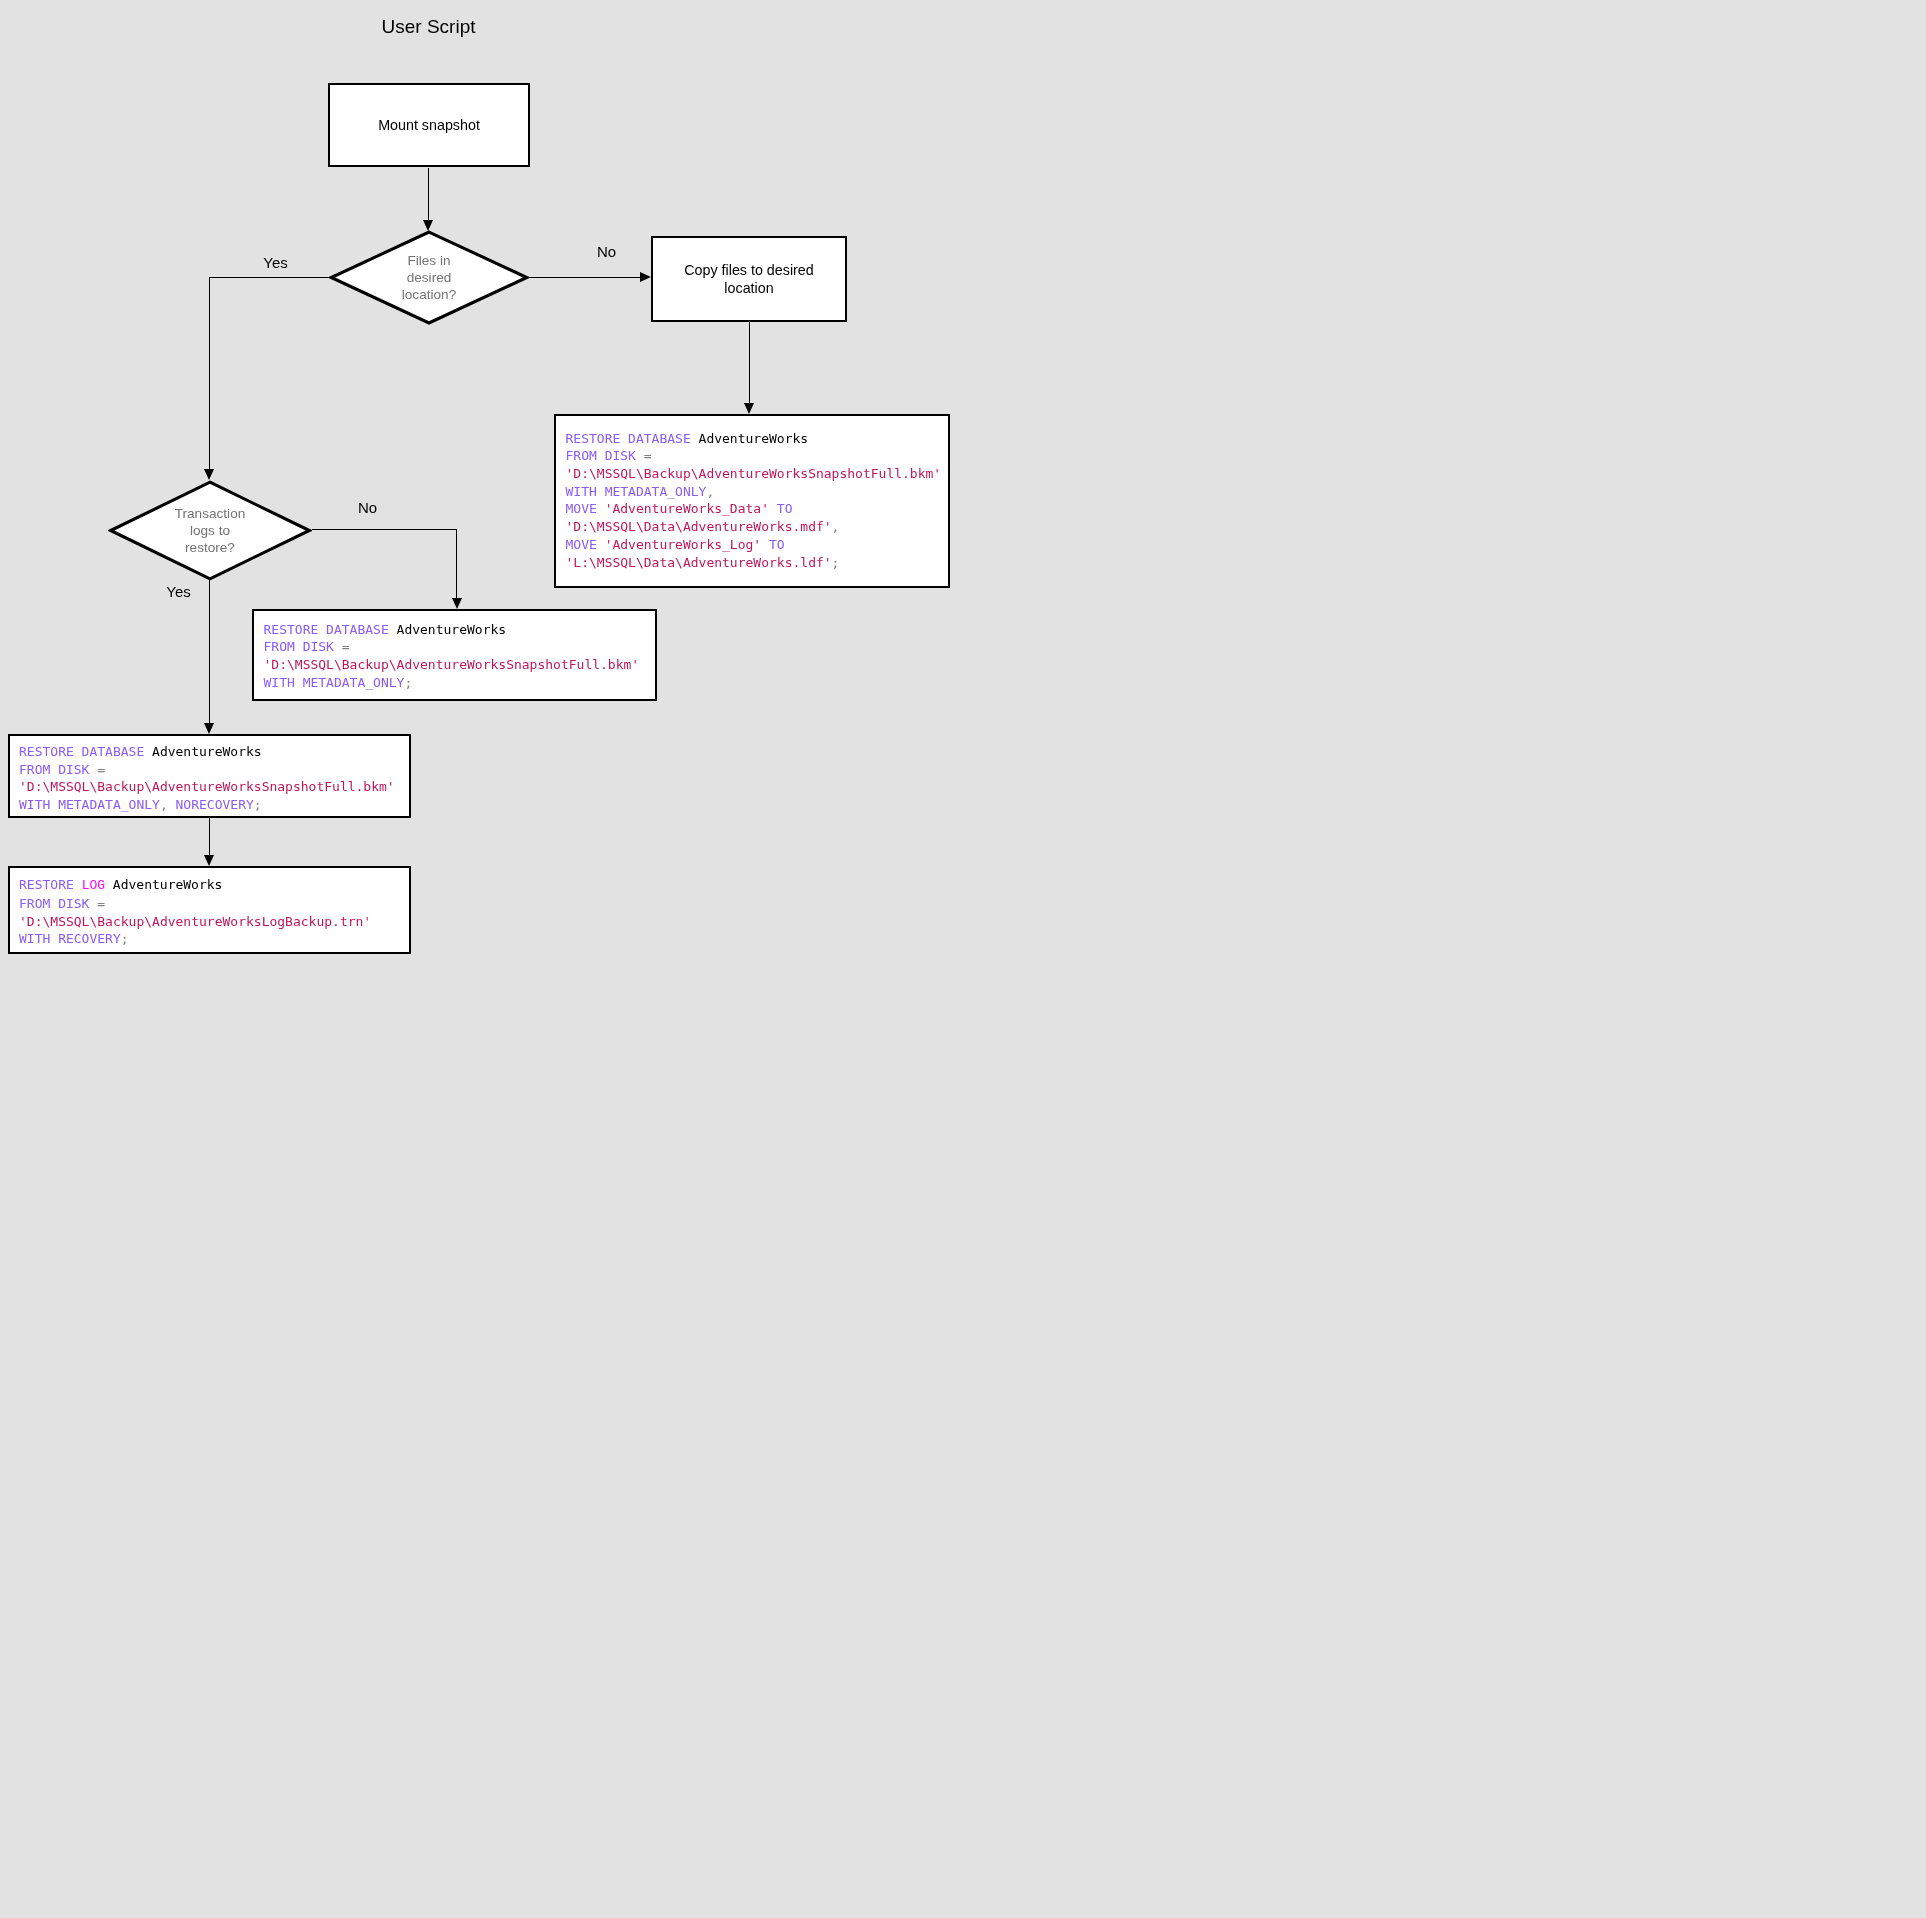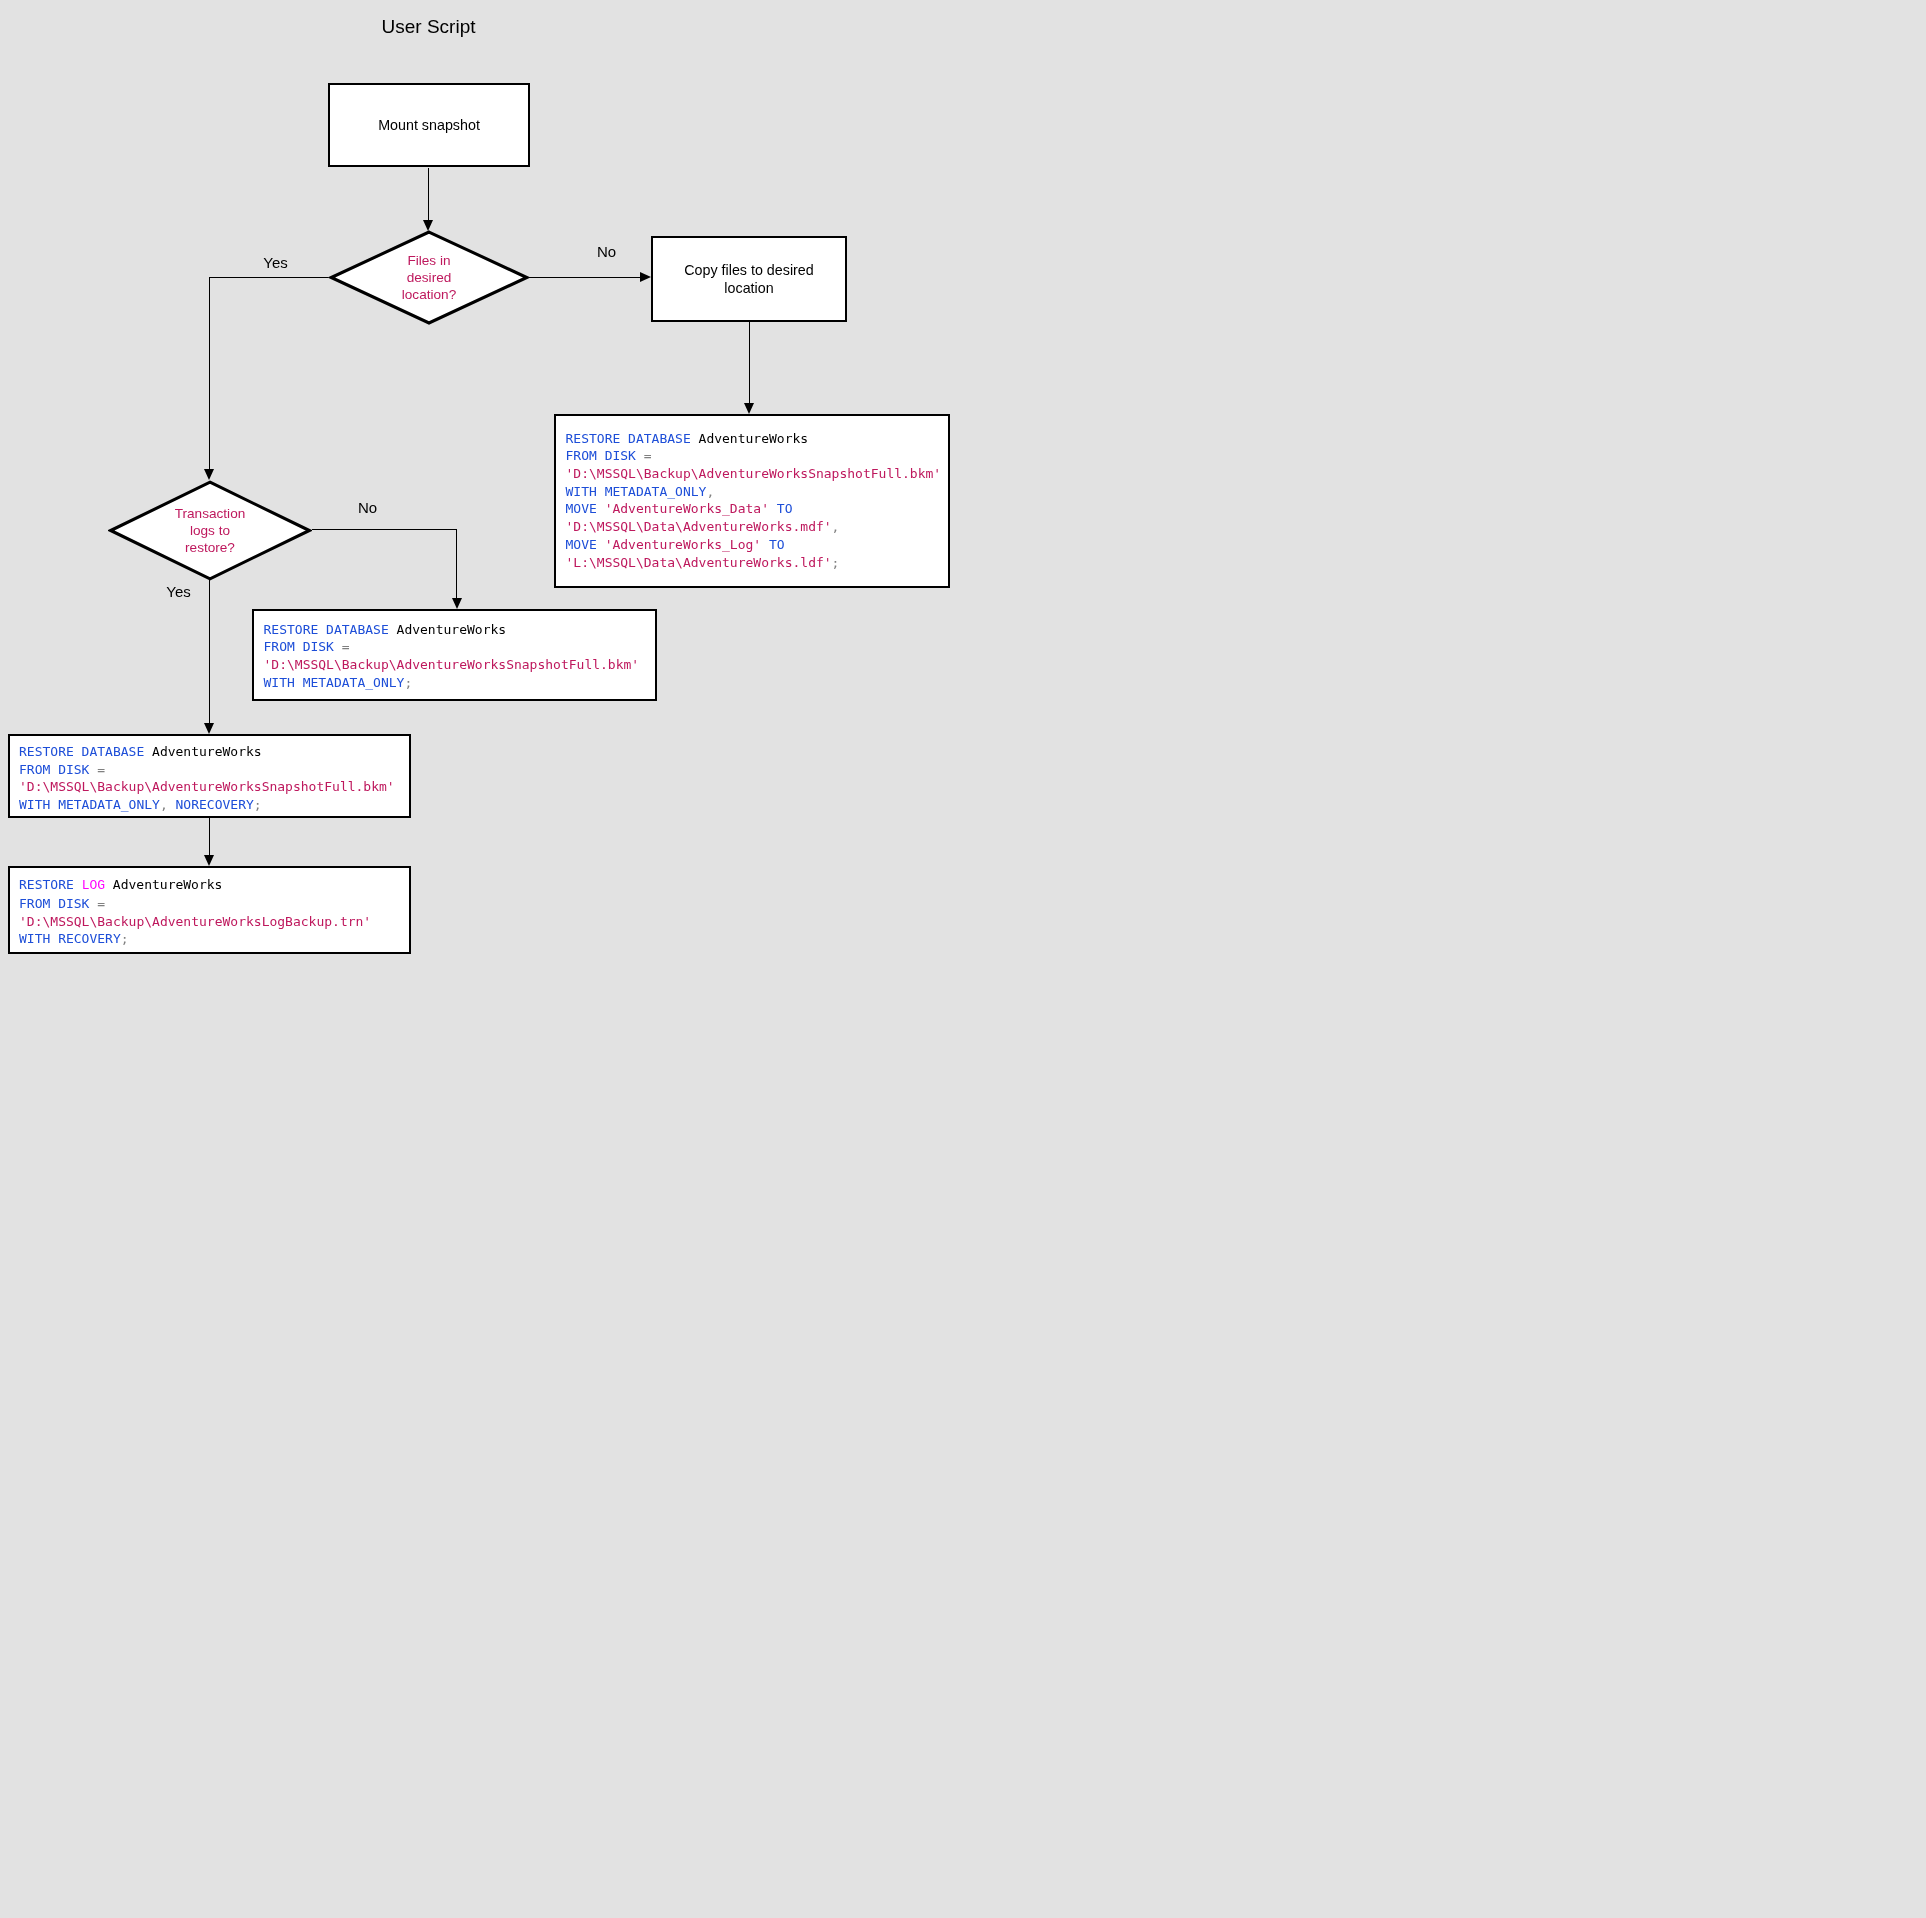--- a/index.html
+++ b/index.html
@@ -43,21 +43,21 @@
   .diamond .dtext{
     position:absolute;
     inset:0;
     display:flex;
     flex-direction:column;
     align-items:center;
     justify-content:center;
     text-align:center;
     font-size:13.6px;
     line-height:17px;
-    color:#be185d;
+    color:#737373;
   }
   .edge-label{
     position:absolute;
     font-size:15px;
     color:#000;
     text-align:center;
     width:41px;
   }
   .line{
     position:absolute;
@@ -82,21 +82,21 @@
     background:#fff;
     border:2.7px solid #000;
     box-sizing:border-box;
     font-family:"DejaVu Sans Mono","Liberation Mono",monospace;
     font-size:13px;
     line-height:17.7px;
     white-space:pre;
     color:#000;
   }
   .code-line{white-space:pre;}
-  .tk-kw{color:#1d4ed8;}
+  .tk-kw{color:#8b5cf6;}
   .tk-id{color:#000000;}
   .tk-str{color:#be185d;}
   .tk-op{color:#808080;}
   .tk-log{color:#ff00ff;font-family:Liberation Mono, monospace;}
 </style>
 </head>
 <body>
 
 <div class="canvas">
 

